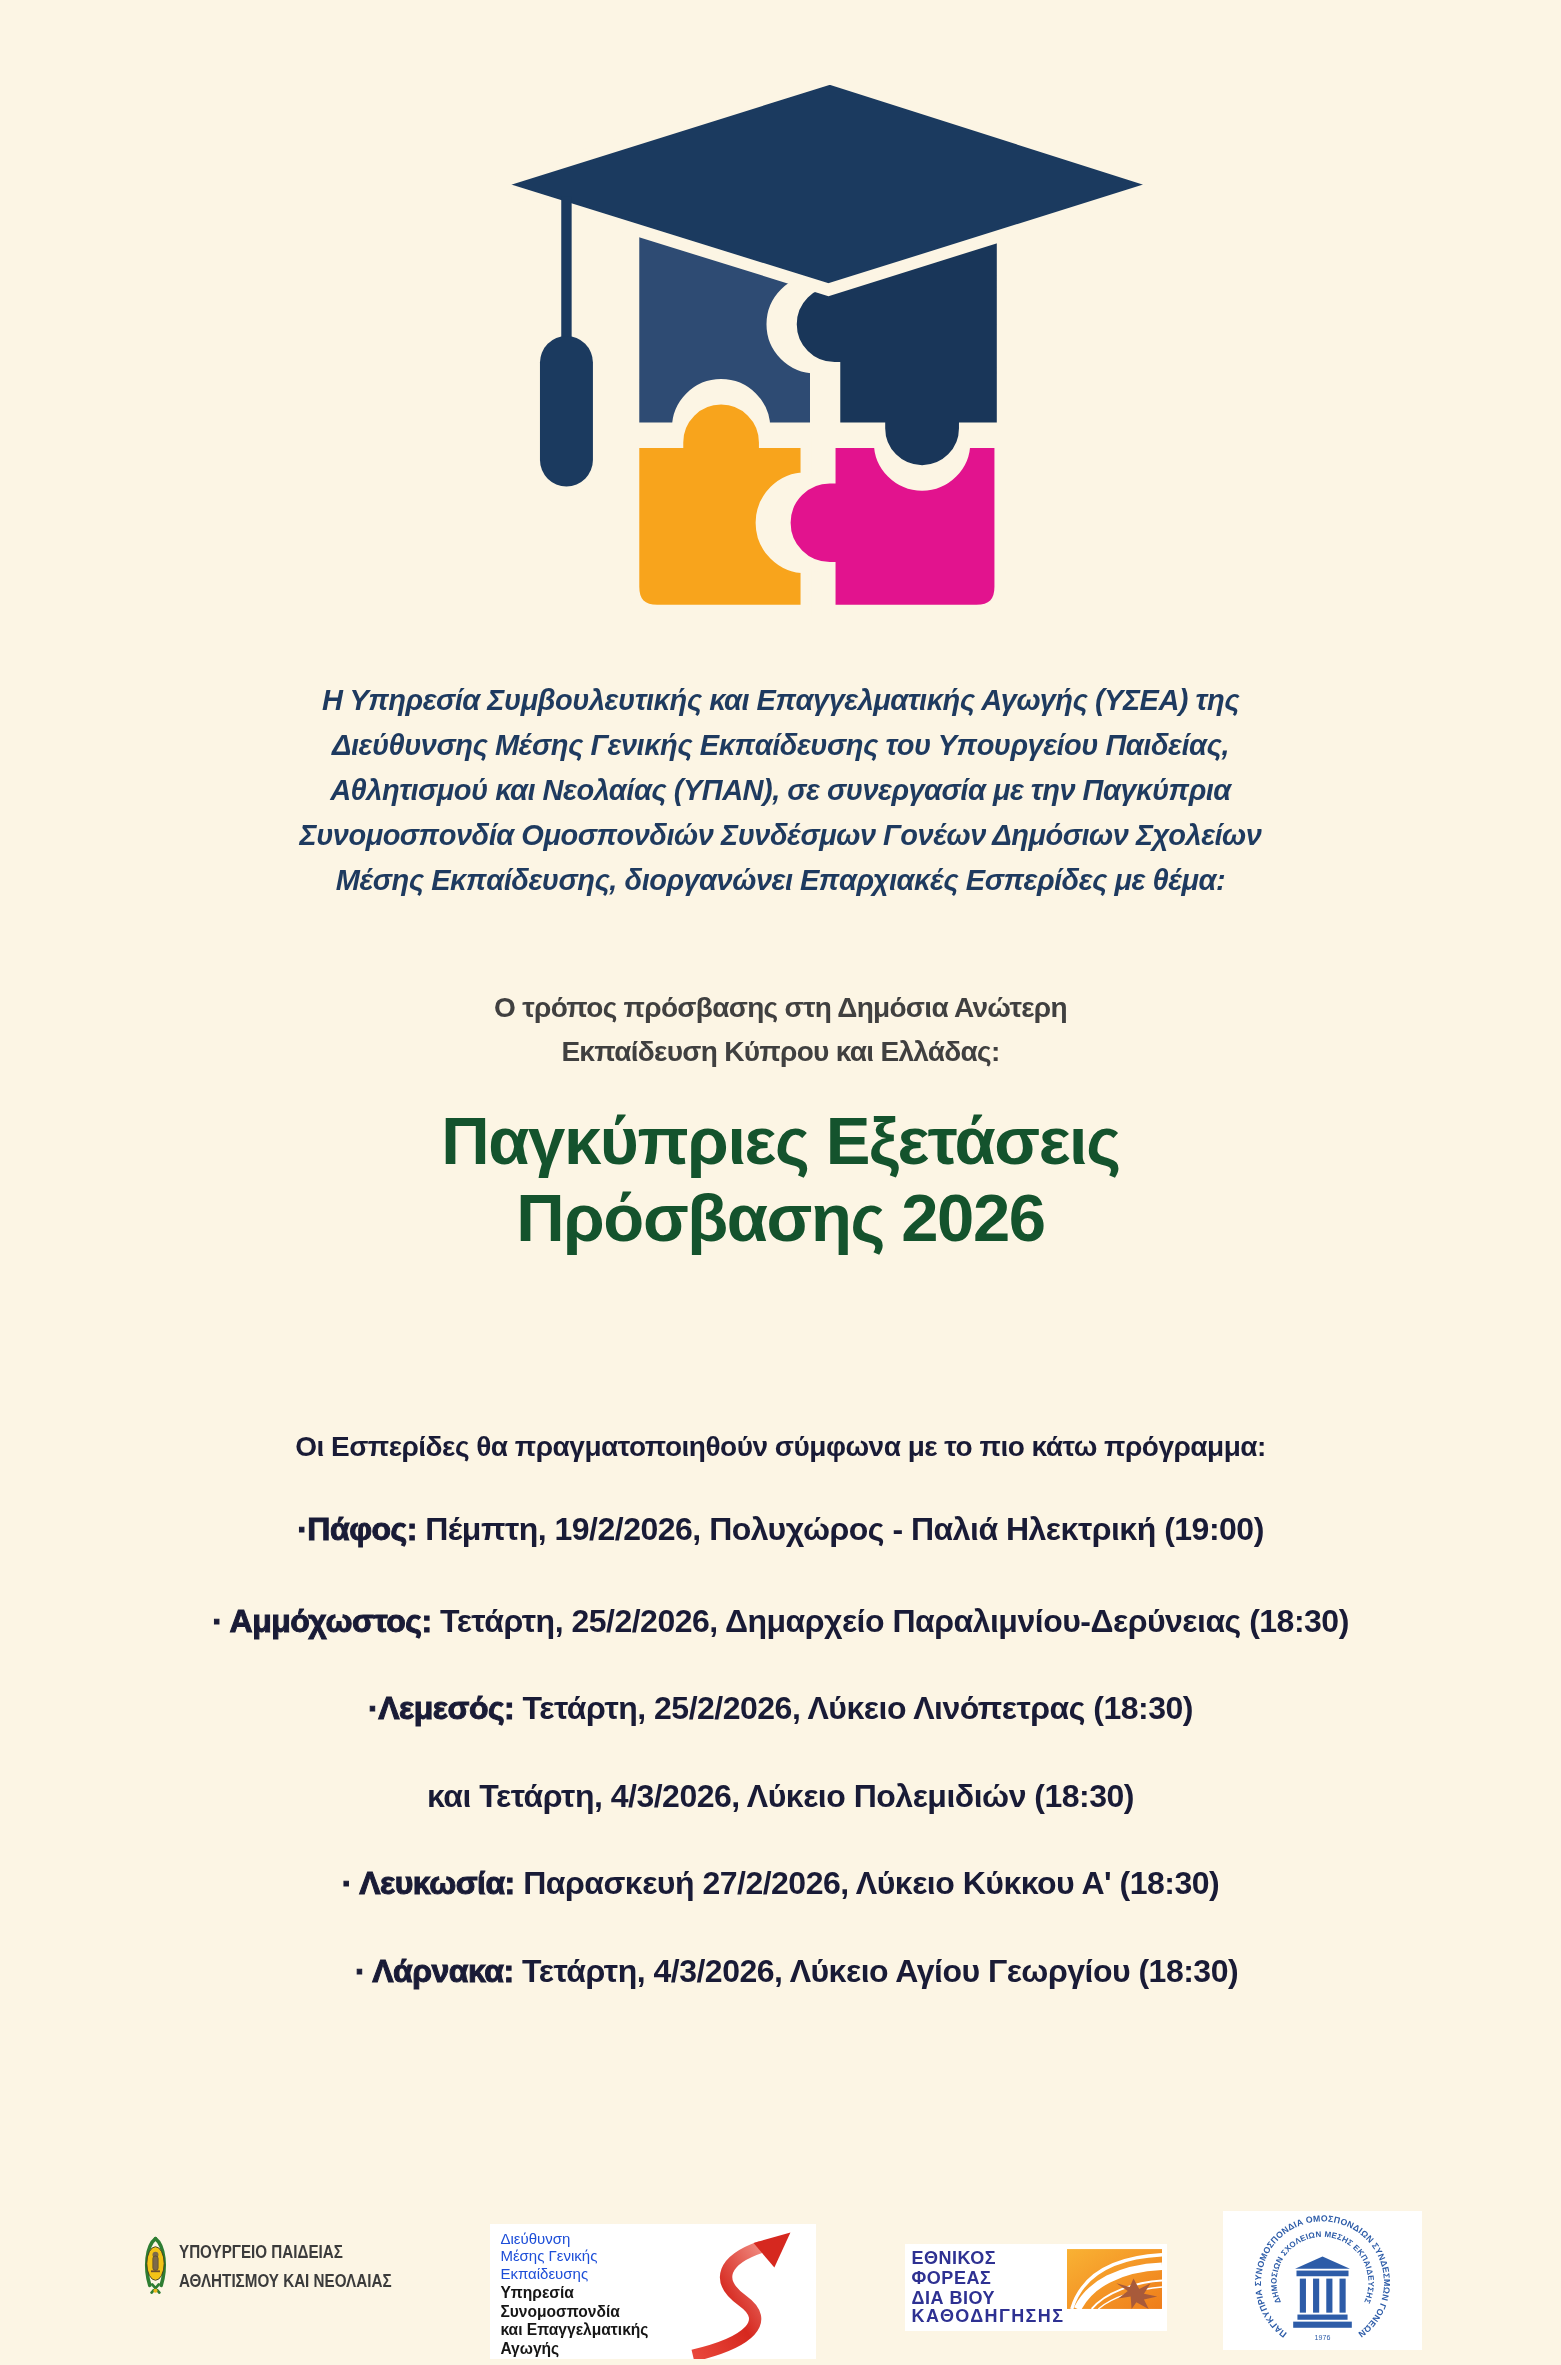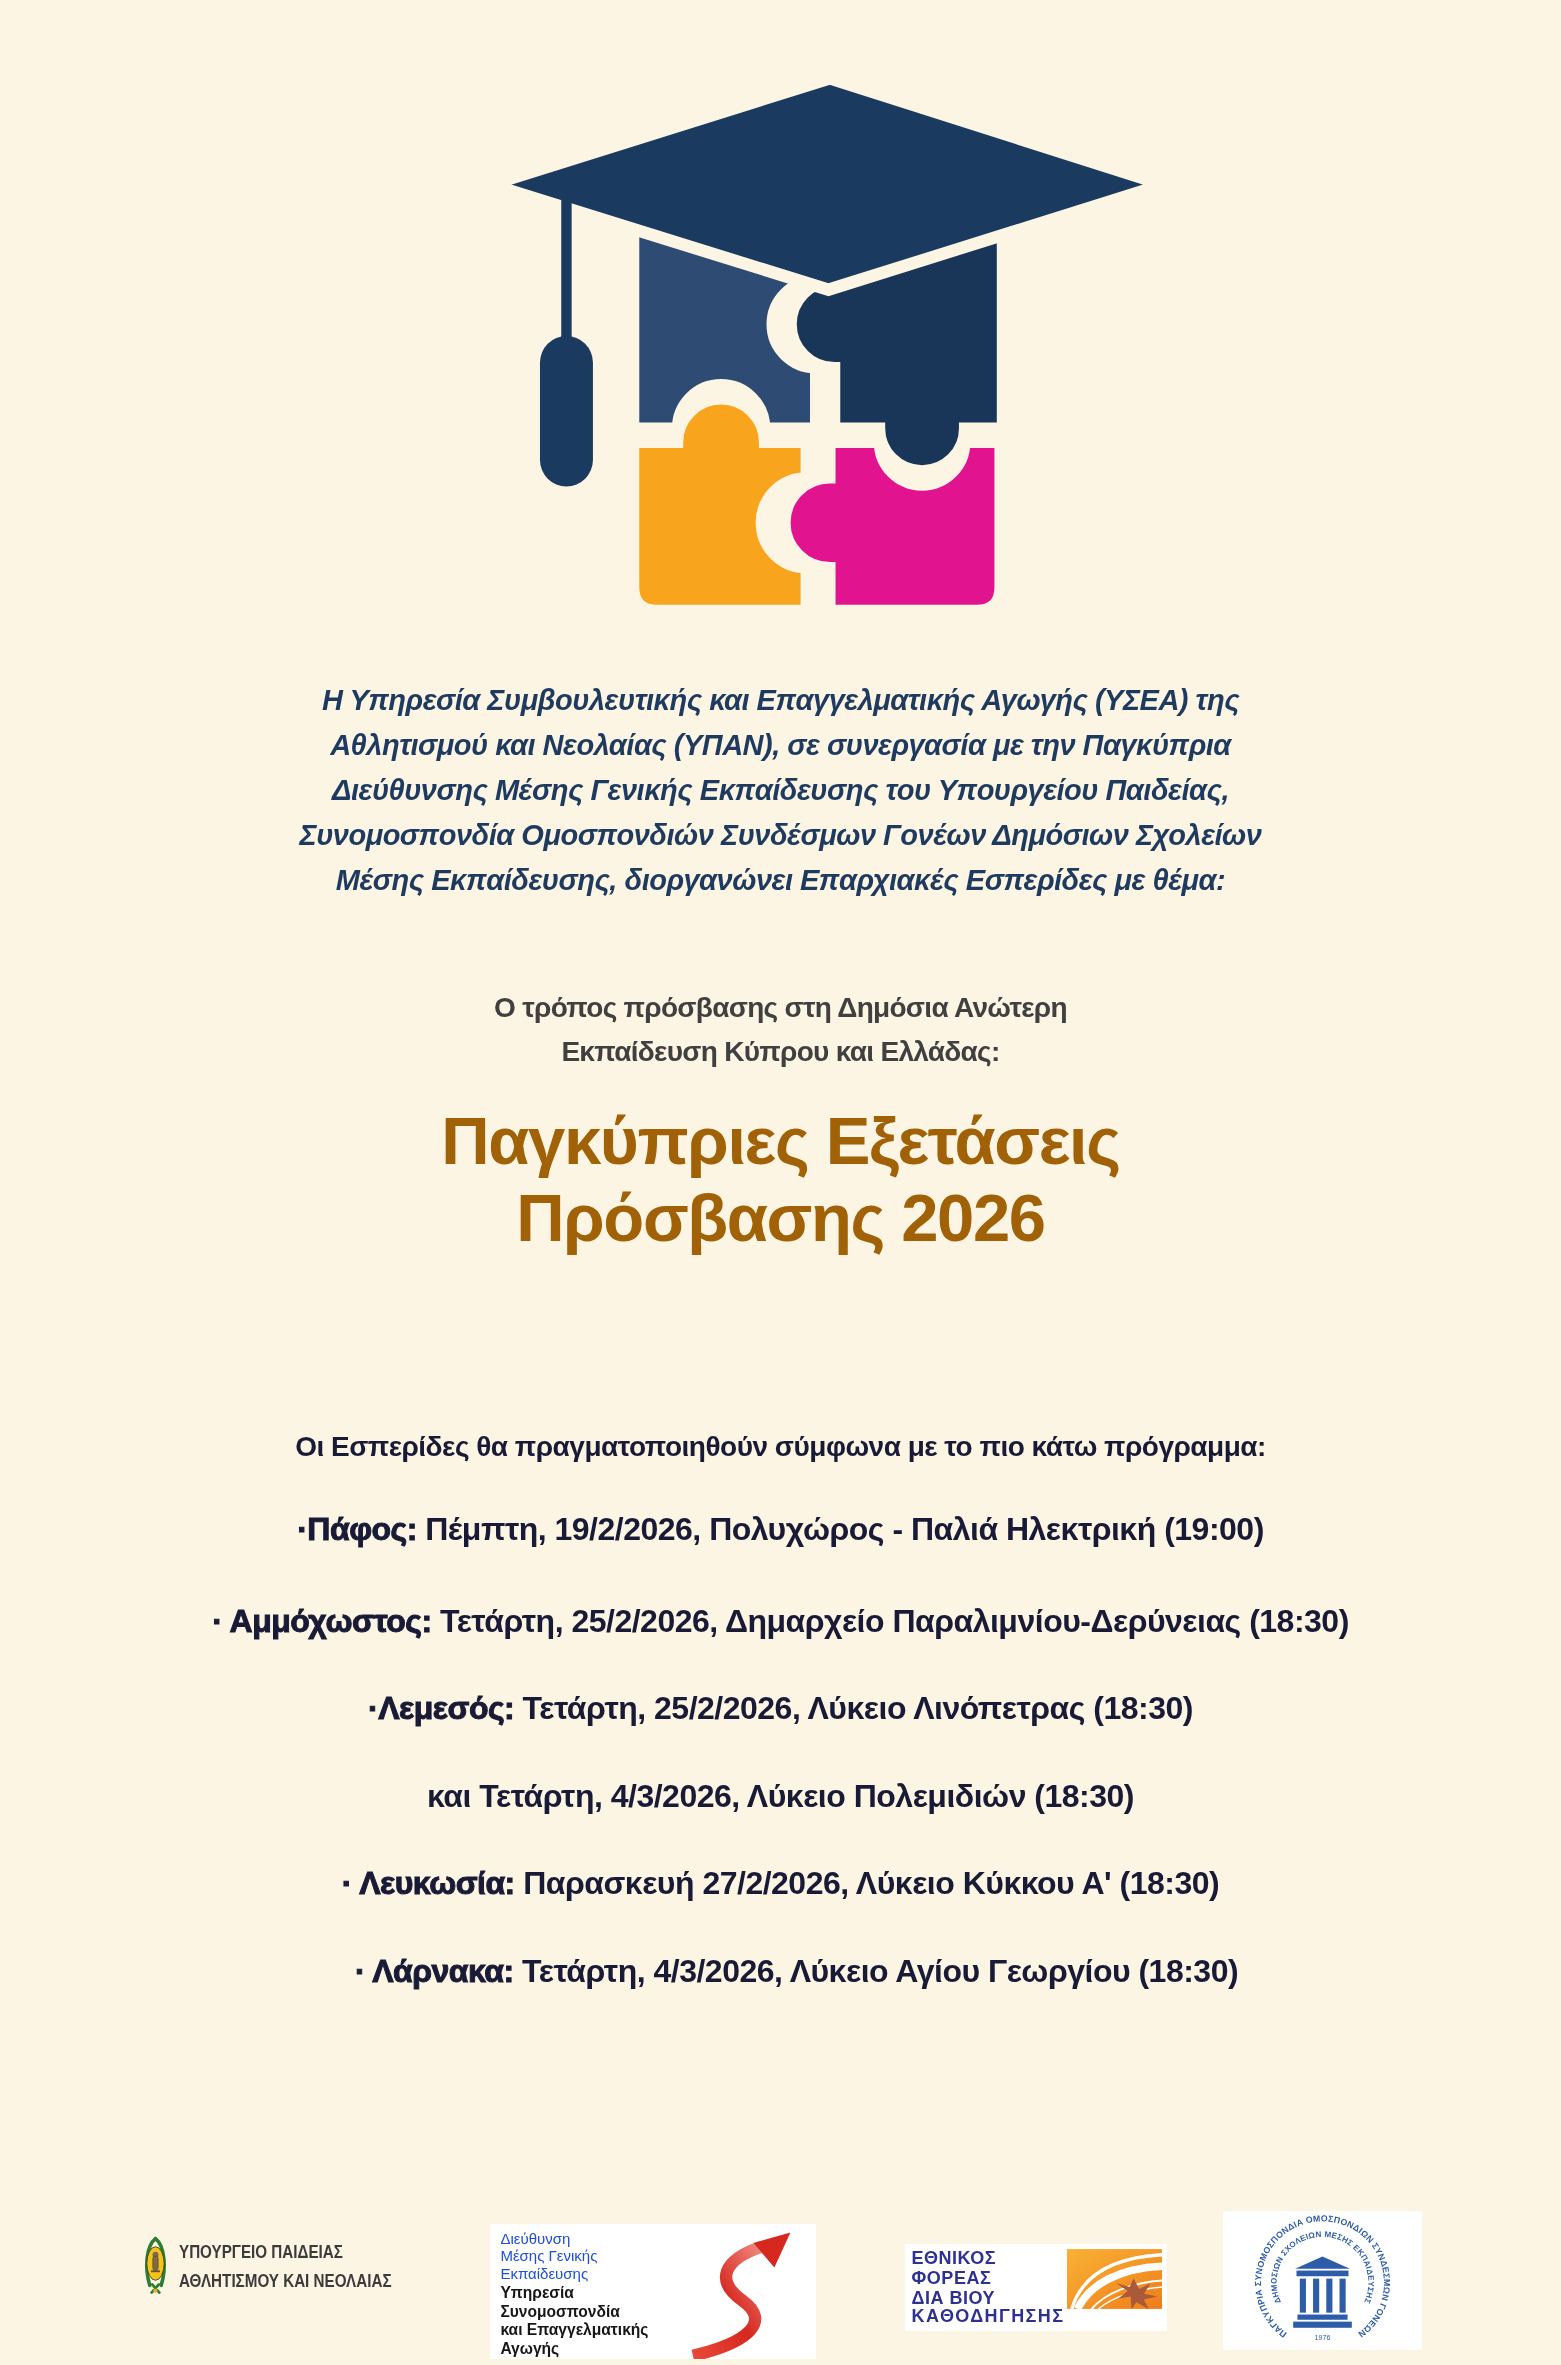--- a/index.html
+++ b/index.html
@@ -11,21 +11,21 @@
   .abs{position:absolute;}
   .ctr{left:0; right:0; text-align:center;}
 
   
   .intro{top:678px; color:#1e3a5f; font-size:29px; line-height:45px;
          font-weight:bold; font-style:italic; letter-spacing:-0.5px;}
   
   .subtitle{top:986px; color:#404040; font-size:28px; line-height:44px;
             font-weight:800; letter-spacing:-0.7px;}
   
-  .title{top:1102px; color:#a16207; font-size:67px; line-height:77px;
+  .title{top:1102px; color:#14532d; font-size:67px; line-height:77px;
          font-weight:800; letter-spacing:-1.4px;}
   
   .sched{color:#191b36; font-weight:bold; letter-spacing:-0.5px; line-height:43px;}
   .sched-head{top:1425px; font-size:28px;}
   .si0{top:1508px;} .si1{top:1600px;} .si2{top:1687px;}
   .si3{top:1775px;} .si4{top:1862px;} .si5{top:1950px;padding-left:32px;}
   .sched-item{font-size:32px;}
   .city{-webkit-text-stroke:1px #191b36;}
 
   
@@ -68,22 +68,22 @@
     <path fill="#1b3a5f" stroke="#fcf5e4" stroke-width="26" stroke-linejoin="miter" d="M 725,15 L 1430,240 L 722,462 L 8,240 Z"></path>
 
     <g>
       <path d="M 168,265 L 168,580" stroke="#1b3a5f" stroke-width="22" fill="none"></path>
       <rect x="112" y="560" width="112" height="318" rx="56" fill="#1b3a5f"></rect>
     </g>
   </svg>
 
   <div class="abs ctr intro">
     <div>Η Υπηρεσία Συμβουλευτικής και Επαγγελματικής Αγωγής (ΥΣΕΑ) της</div>
+    <div>Διεύθυνσης Μέσης Γενικής Εκπαίδευσης του Υπουργείου Παιδείας,</div>
     <div>Αθλητισμού και Νεολαίας (ΥΠΑΝ), σε συνεργασία με την Παγκύπρια</div>
-    <div>Διεύθυνσης Μέσης Γενικής Εκπαίδευσης του Υπουργείου Παιδείας,</div>
     <div>Συνομοσπονδία Ομοσπονδιών Συνδέσμων Γονέων Δημόσιων Σχολείων</div>
     <div>Μέσης Εκπαίδευσης, διοργανώνει Επαρχιακές Εσπερίδες με θέμα:</div>
   </div>
 
   <div class="abs ctr subtitle">
     <div>Ο τρόπος πρόσβασης στη Δημόσια Ανώτερη</div>
     <div>Εκπαίδευση Κύπρου και Ελλάδας:</div>
   </div>
 
   <div class="abs ctr title">

